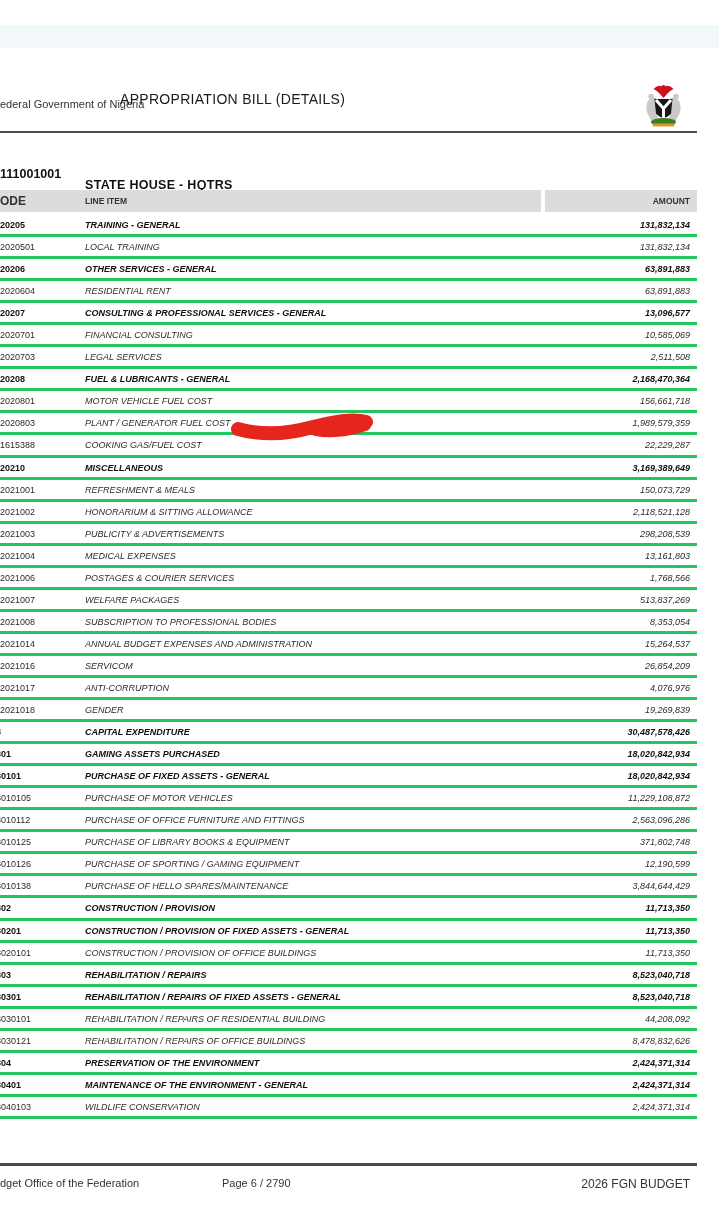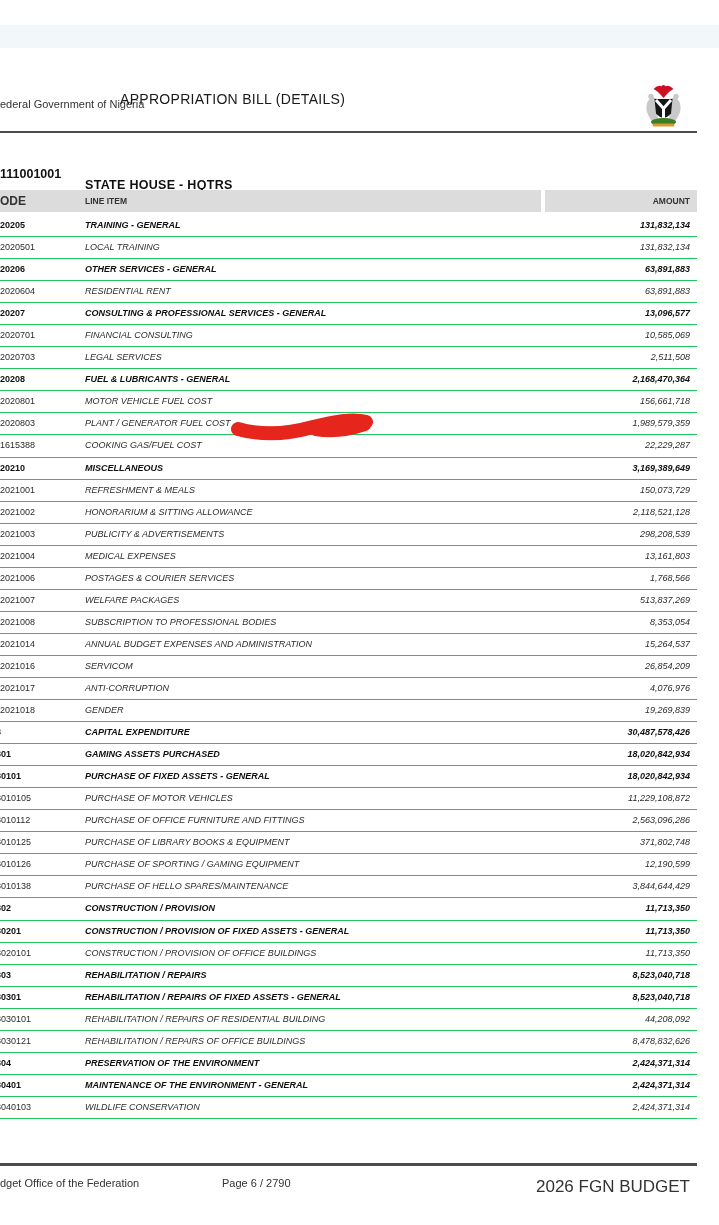--- a/index.html
+++ b/index.html
@@ -19,33 +19,33 @@
   .org-name{position:absolute;left:85px;top:178px;font-size:12.5px;font-weight:bold;color:#111;letter-spacing:.3px;}
 
   .table{position:absolute;left:0;top:190px;width:697px;}
   .thead{position:relative;height:22px;}
   .thead .hcell-left{position:absolute;left:0;top:0;width:541px;height:22px;background:#dcdcdc;}
   .thead .hcell-right{position:absolute;left:545px;top:0;width:152px;height:22px;background:#dcdcdc;}
   .thead .h-code{position:absolute;left:0;top:0;line-height:22px;font-size:12px;font-weight:bold;color:#333;}
   .thead .h-item{position:absolute;left:85px;top:0;line-height:22px;font-size:8.5px;font-weight:bold;color:#333;}
   .thead .h-amount{position:absolute;right:7px;top:0;line-height:22px;font-size:8.5px;font-weight:bold;color:#333;}
   .tbody{margin-top:3px;}
-  .row{position:relative;height:22.05px;border-bottom:1px solid #22c55e;box-sizing:border-box;}
+  .row{position:relative;height:22.05px;border-bottom:3px solid #22c55e;box-sizing:border-box;}
   .row .code{position:absolute;left:0;top:0;line-height:21px;font-size:9px;color:#2b2b2b;white-space:nowrap;}
   .row .code.cut{left:-4px;}
   .row .item{position:absolute;left:85px;top:0;line-height:21px;font-size:9px;color:#2b2b2b;white-space:nowrap;font-style:italic;}
   .row .amount{position:absolute;right:7px;top:0;line-height:21px;font-size:9px;color:#2b2b2b;text-align:right;white-space:nowrap;font-style:italic;}
   .row.bold .code,.row.bold .item,.row.bold .amount{font-weight:bold;color:#101010;}
 
   .marker{position:absolute;left:228px;top:405px;width:155px;height:40px;pointer-events:none;}
 
   .hrule-bottom{position:absolute;left:0;top:1163px;width:697px;height:3px;background:#4c4c4c;}
   .footer-left{position:absolute;left:0;top:1177px;font-size:11px;color:#333;white-space:nowrap;}
   .footer-center{position:absolute;left:222px;top:1177px;font-size:11px;color:#333;white-space:nowrap;}
-  .footer-right{position:absolute;right:29px;top:1177px;font-size:17px;color:#333;white-space:nowrap;}
+  .footer-right{position:absolute;right:29px;top:1177px;font-size:12px;color:#333;white-space:nowrap;}
 </style>
 </head>
 <body>
 
 <div class="topbar"></div>
 
 <div class="agency">ederal Government of Nigeria</div>
 <div class="doc-title">APPROPRIATION BILL (DETAILS)</div>
 
 <div class="emblem">

